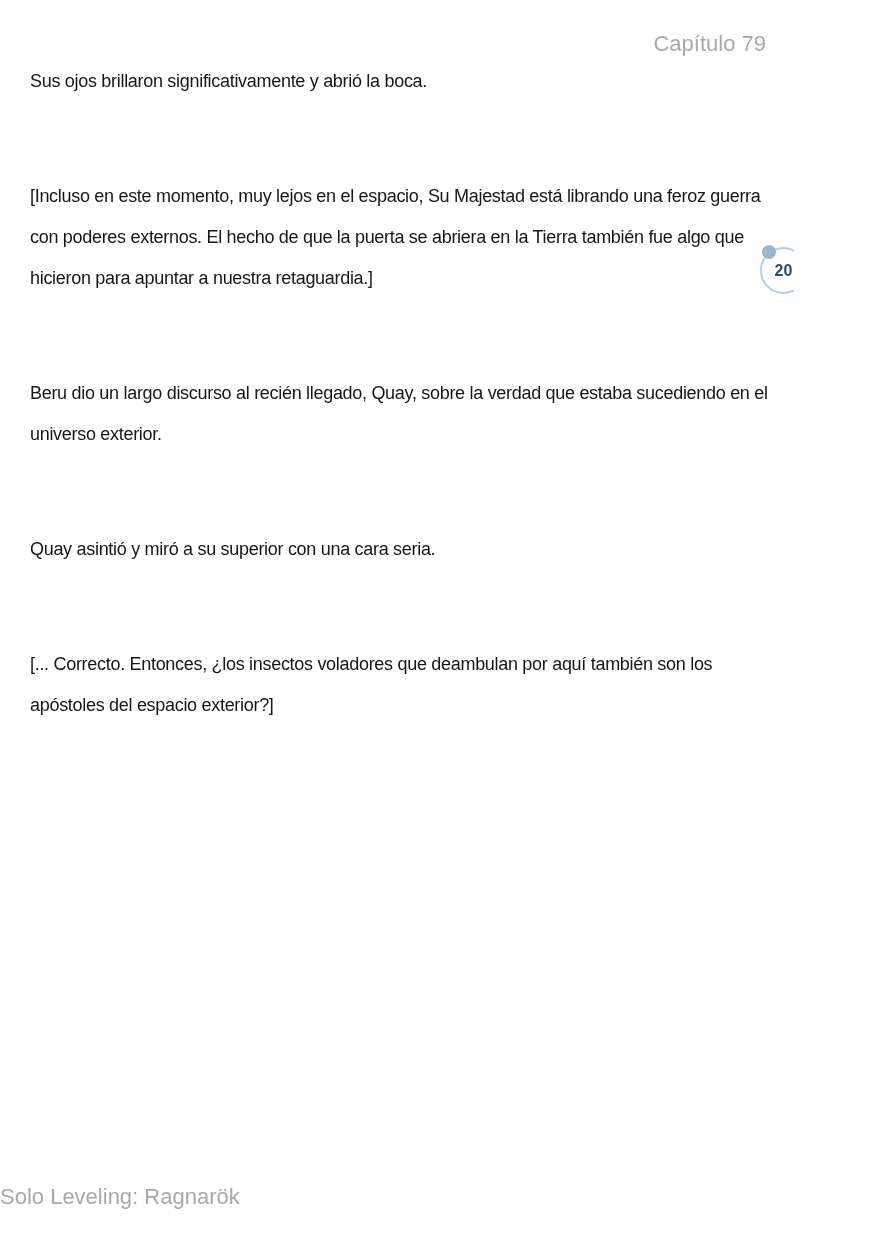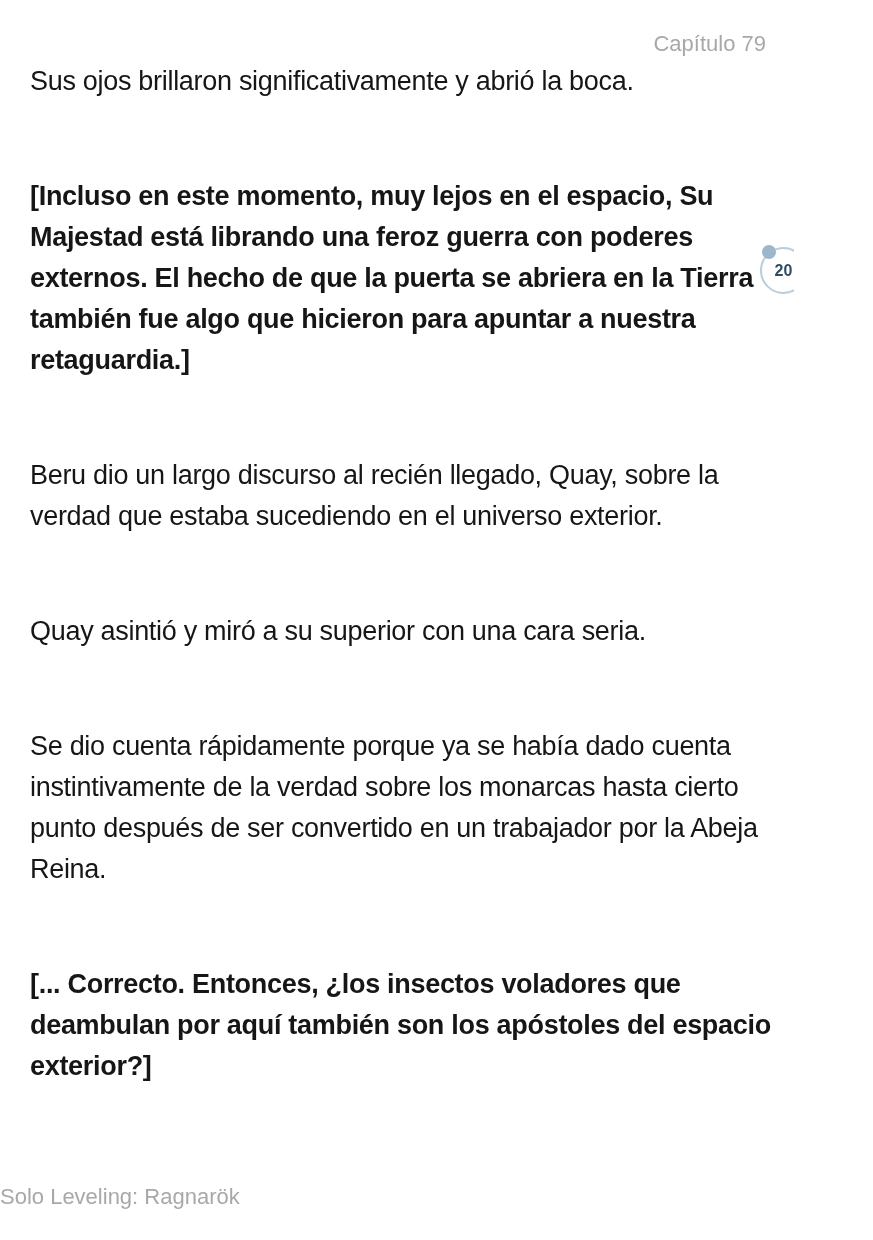--- a/index.html
+++ b/index.html
@@ -25,27 +25,27 @@
   }
   .content {
     position: absolute;
     top: 61px;
     left: 30px;
     width: 800px;
   }
   .content p {
     margin: 0 0 74px 0;
     max-width: 748px;
-    font-size: 27px;
+    font-size: 18px;
     line-height: 41px;
     letter-spacing: -0.3px;
     color: #161616;
   }
   .content p.bold {
-    font-weight: bold;
+    font-weight: normal;
   }
   .content p:last-child {
     margin-bottom: 8px;
   }
   .comment-badge {
     position: absolute;
     top: 247px;
     right: -13px;
     width: 47px;
     height: 47px;
@@ -90,21 +90,20 @@
 
 <div class="page">
 
   <div class="chapter-label">Capítulo 79</div>
 
   <div class="content">
     <p>Sus ojos brillaron significativamente y abrió la boca.</p>
     <p class="bold">[Incluso en este momento, muy lejos en el espacio, Su Majestad está librando una feroz guerra con poderes externos. El hecho de que la puerta se abriera en la Tierra también fue algo que hicieron para apuntar a nuestra retaguardia.]</p>
     <p>Beru dio un largo discurso al recién llegado, Quay, sobre la verdad que estaba sucediendo en el universo exterior.</p>
     <p>Quay asintió y miró a su superior con una cara seria.</p>
-    <p>Se dio cuenta rápidamente porque ya se había dado cuenta instintivamente de la verdad sobre los monarcas hasta cierto punto después de ser convertido en un trabajador por la Abeja Reina.</p>
     <p class="bold">[... Correcto. Entonces, ¿los insectos voladores que deambulan por aquí también son los apóstoles del espacio exterior?]</p>
   </div>
 
   <div class="comment-badge">
     <span class="dot"></span>
     <span>20</span>
   </div>
 
   <div class="footer">
     <span>Solo Leveling: Ragnarök</span>

